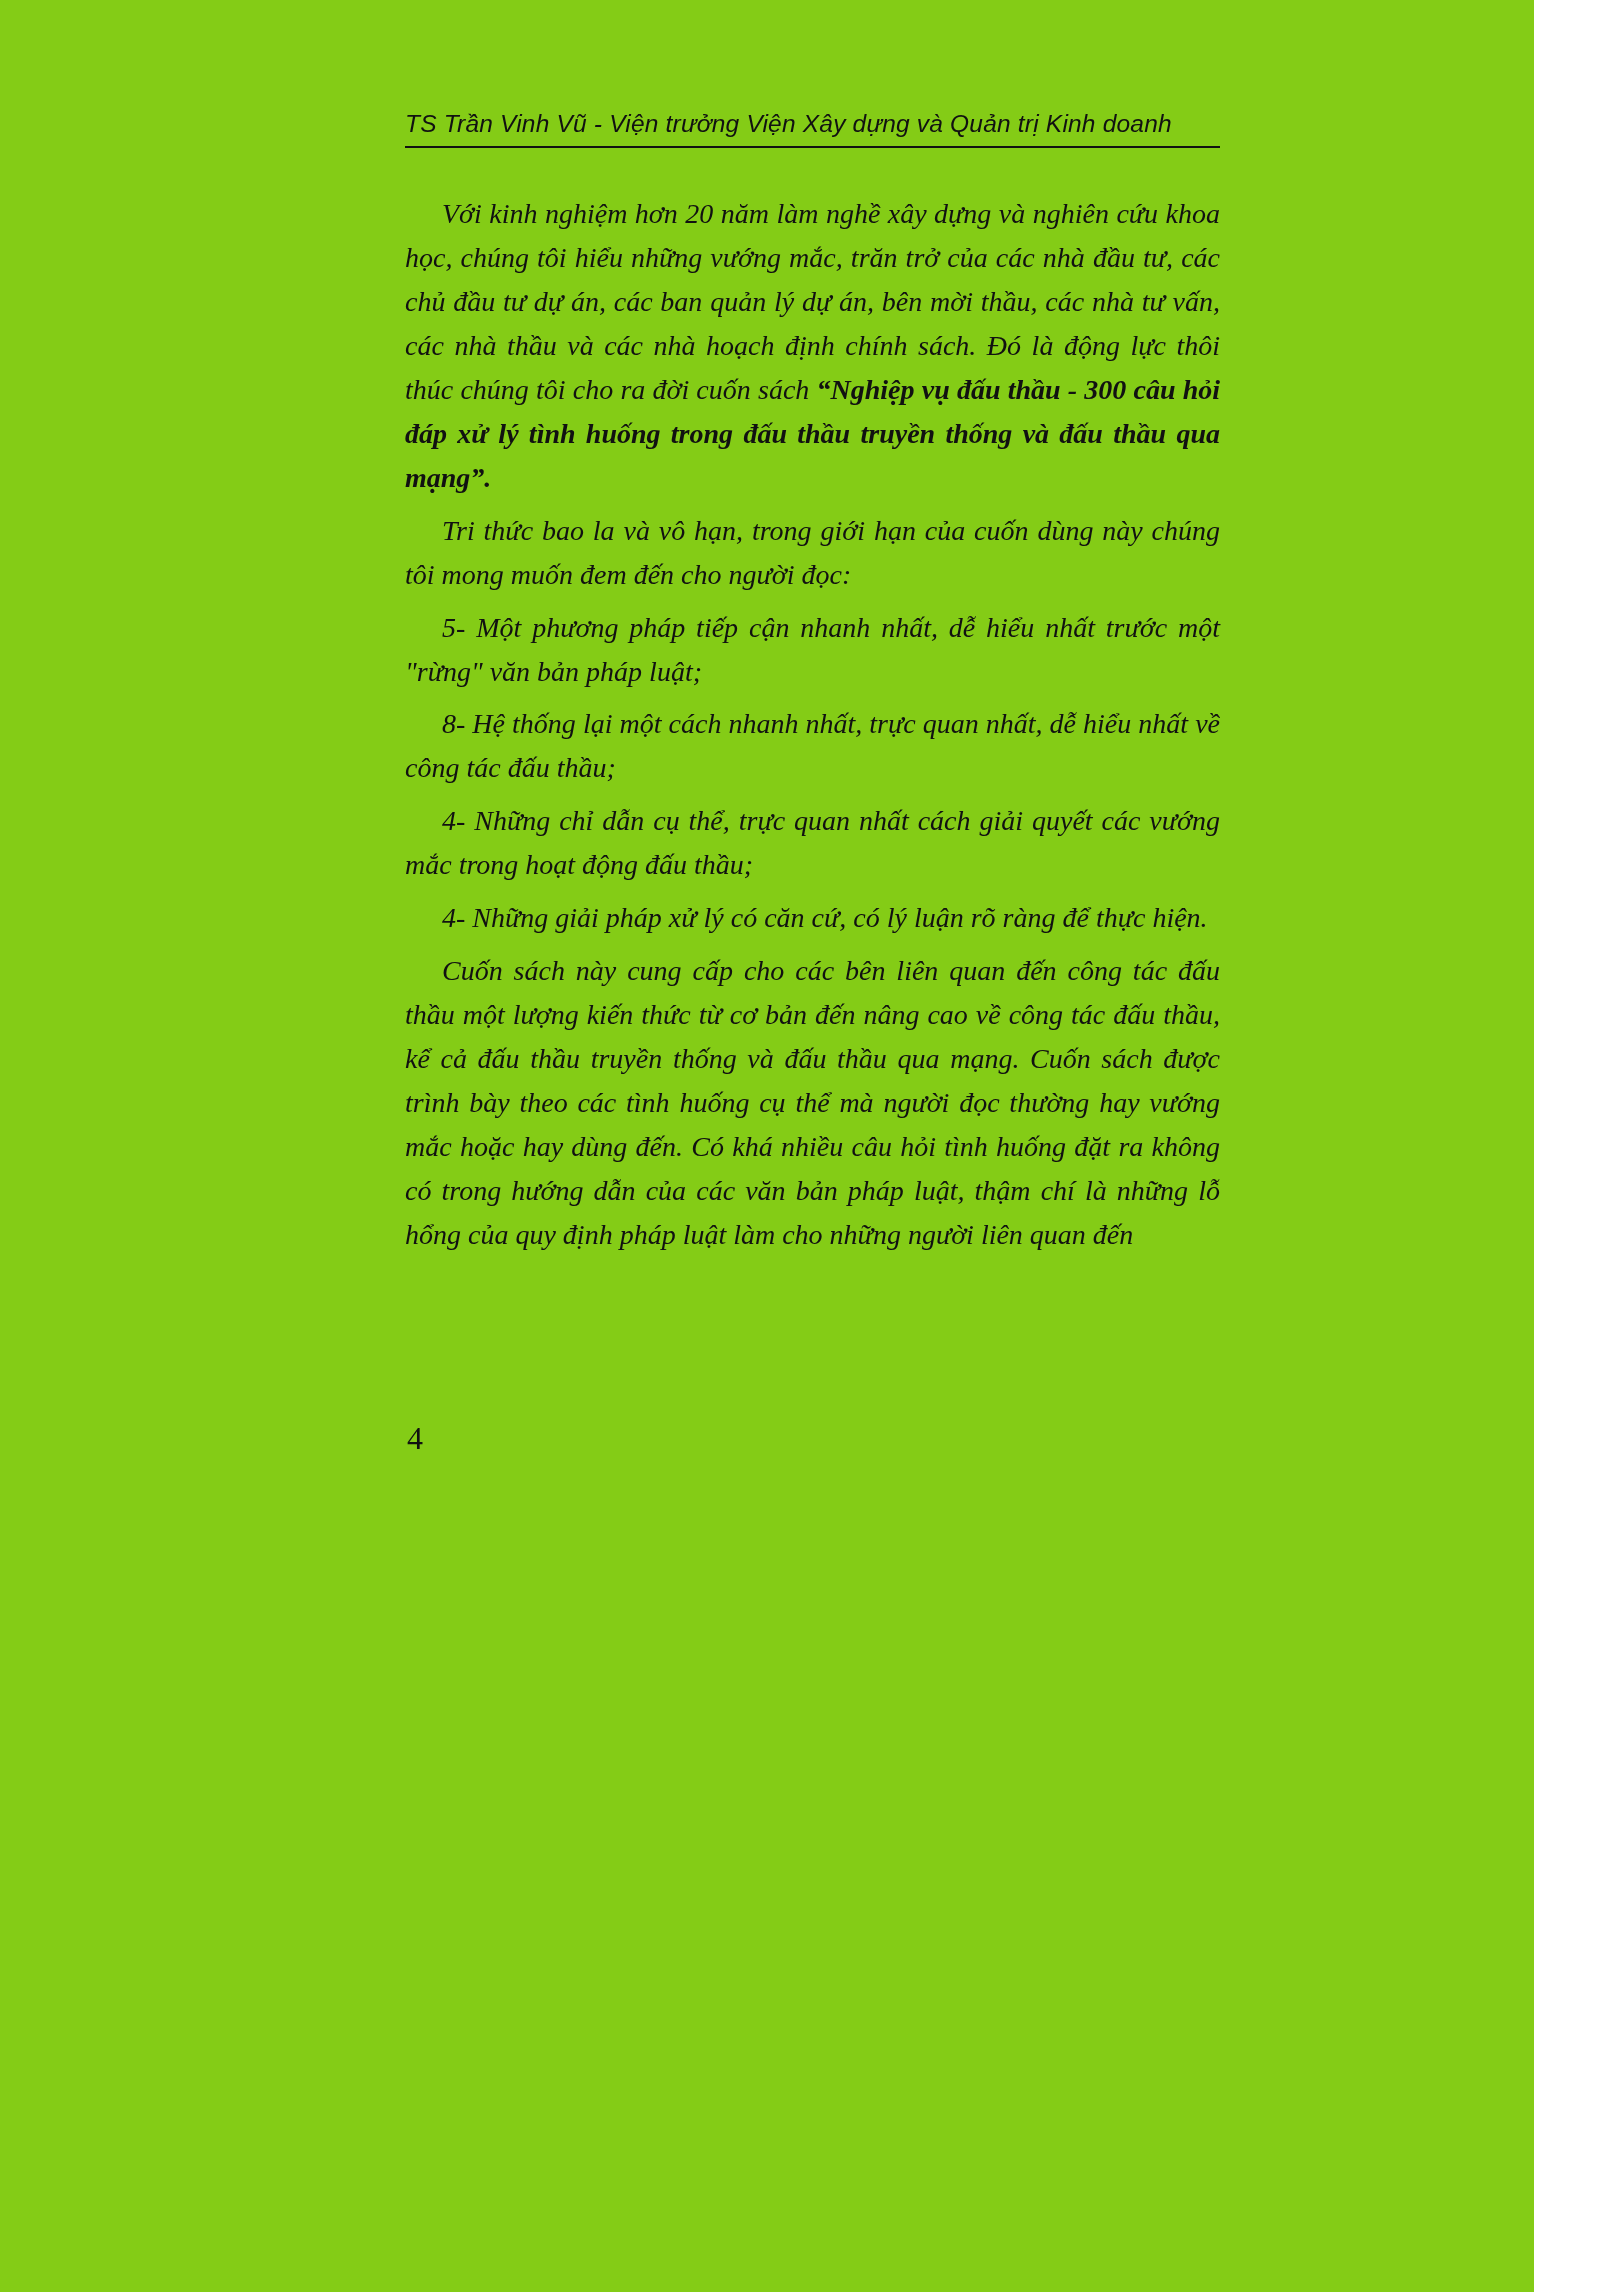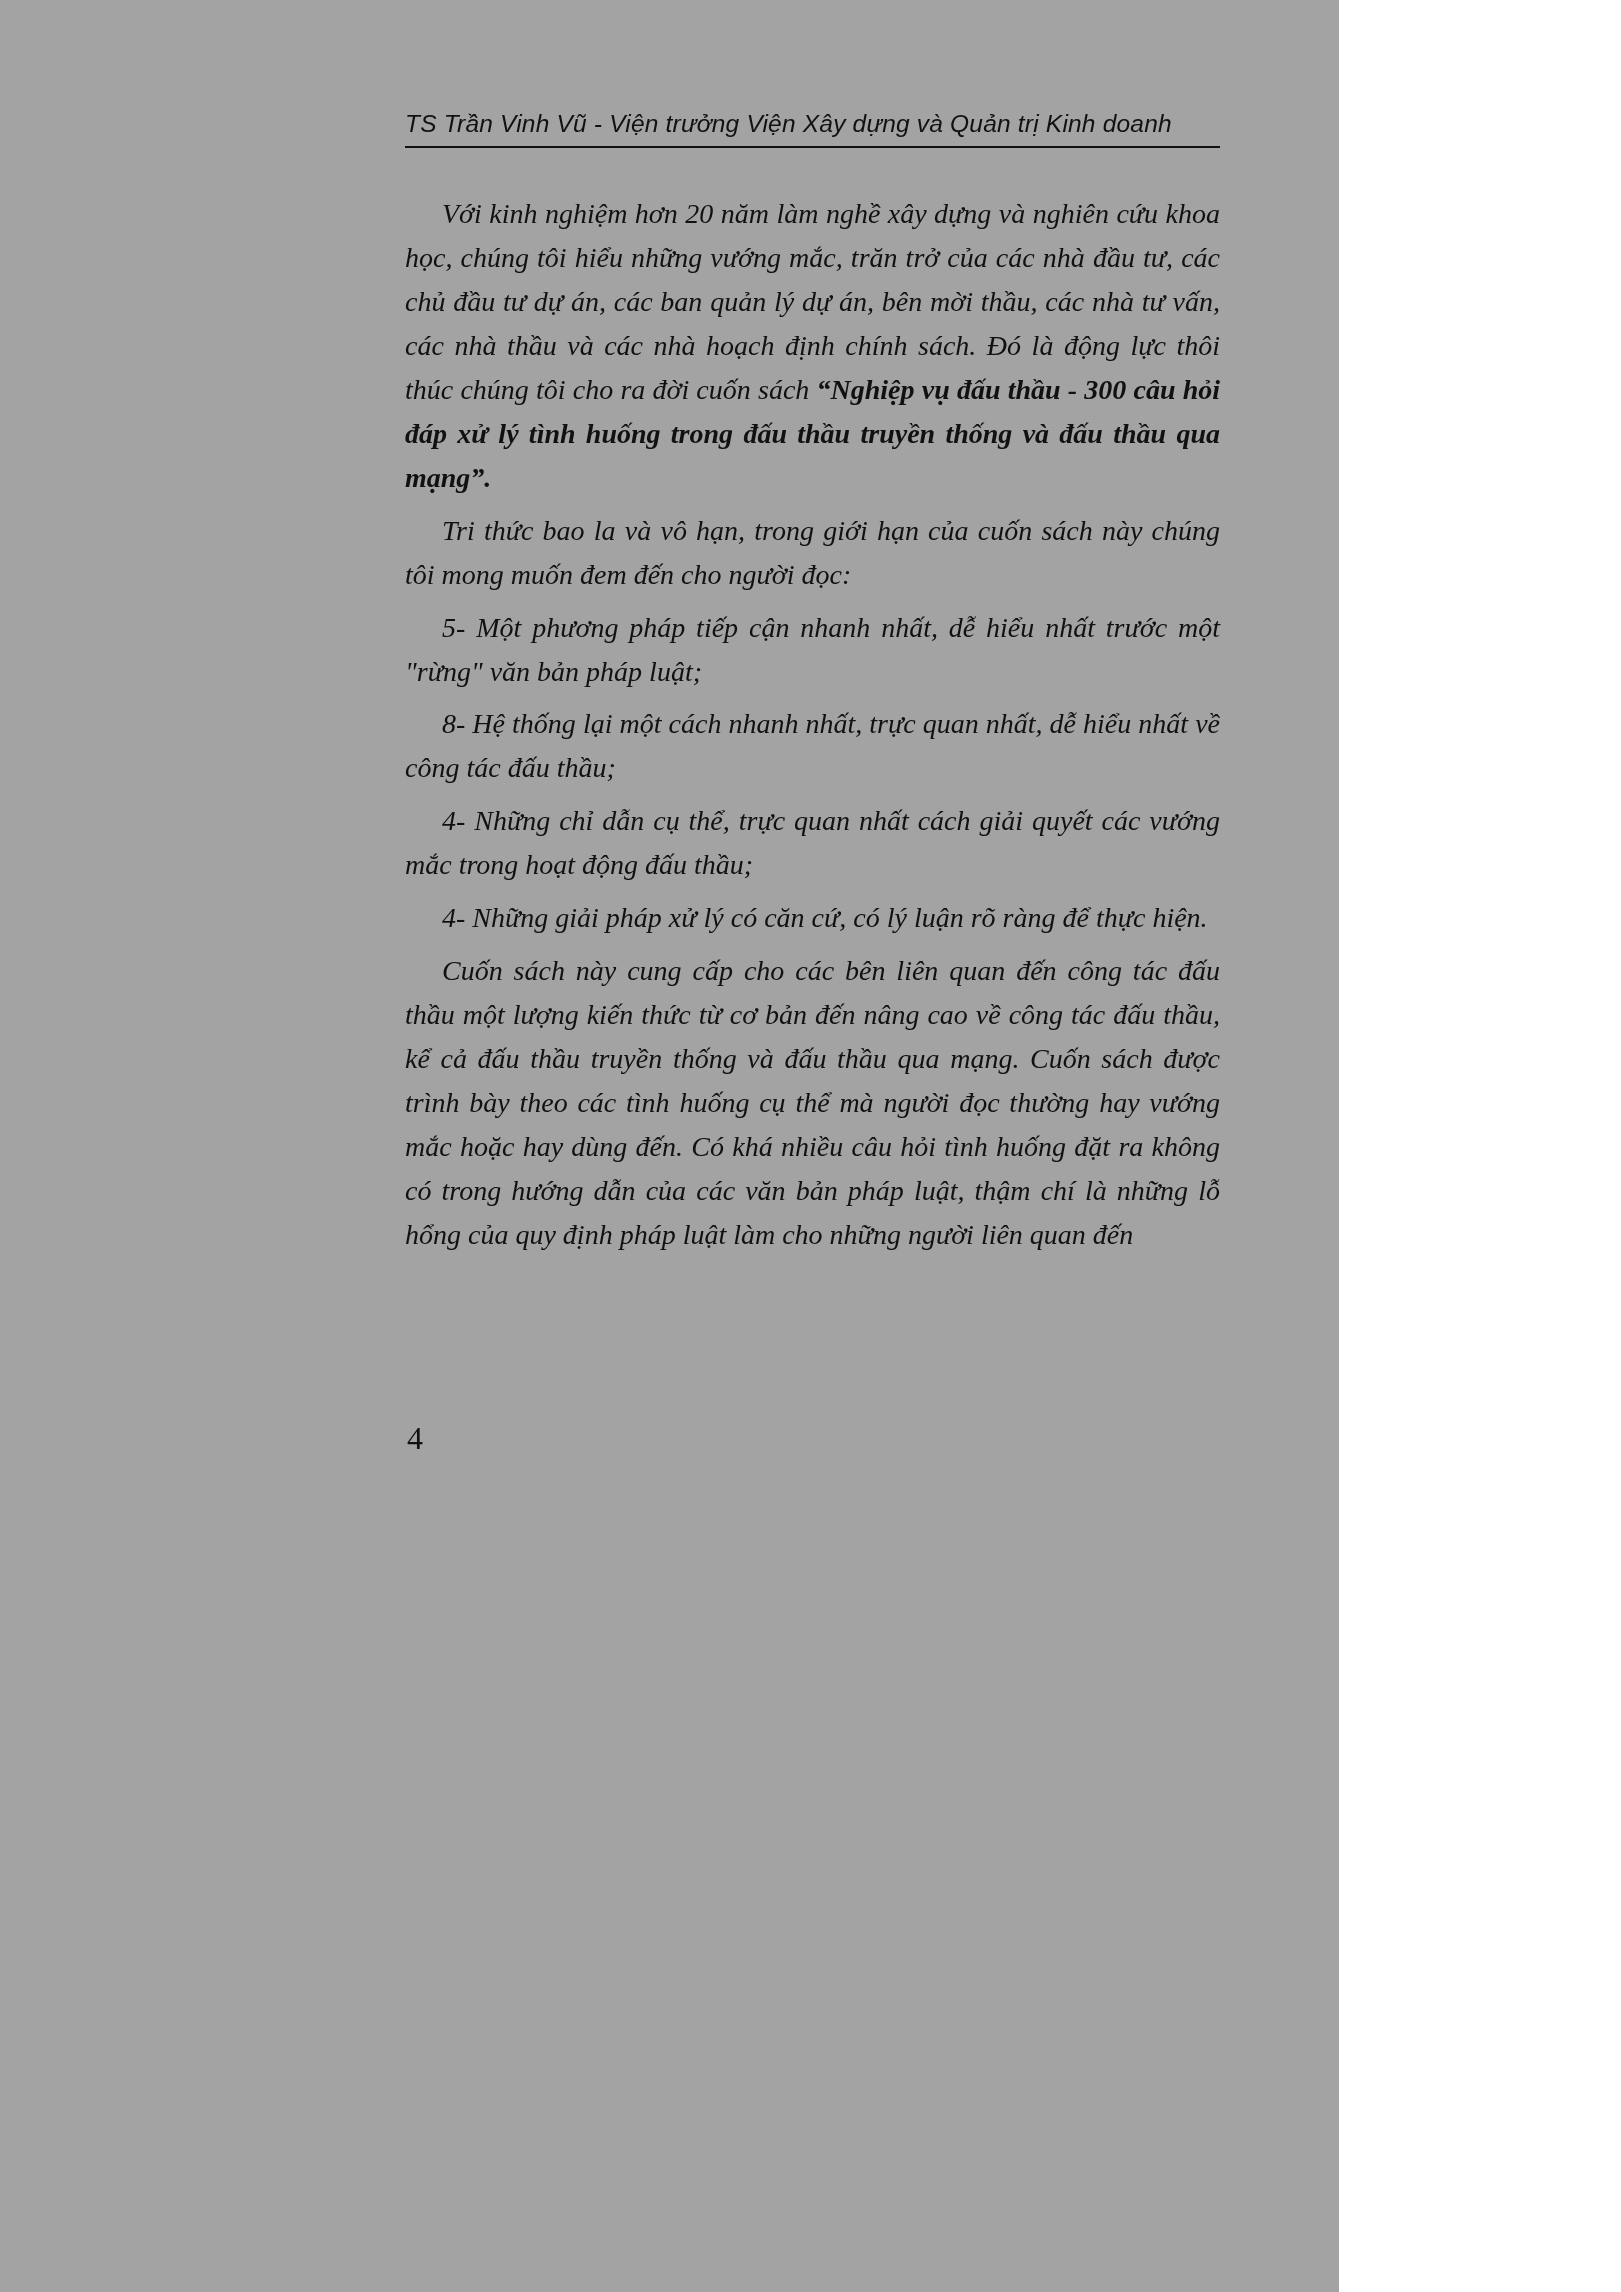--- a/index.html
+++ b/index.html
@@ -2,23 +2,23 @@
 <html><head>
 <meta charset="utf-8">
 <style>
   html, body {
     margin: 0;
     padding: 0;
     background: #ffffff;
   }
   .page {
     position: relative;
-    width: 1339px;
+    width: 1534px;
     height: 2293px;
-    background: #a3a3a3;
+    background: #84cc16;
     overflow: hidden;
     color: #111111;
   }
   .running-head {
     position: absolute;
     left: 405px;
     top: 108px;
     width: 815px;
     font-family: "Liberation Sans", sans-serif;
     font-style: italic;
@@ -62,21 +62,21 @@
 </style>
 </head>
 <body>
 
 <div class="page">
 
   <div class="running-head">TS Trần Vinh Vũ - Viện trưởng Viện Xây dựng và Quản trị Kinh doanh</div>
 
   <div class="body-text">
       <p class="para"><span>Với kinh nghiệm hơn 20 năm làm nghề xây dựng và nghiên cứu khoa học, chúng tôi hiểu những vướng mắc, trăn trở của các nhà đầu tư, các chủ đầu tư dự án, các ban quản lý dự án, bên mời thầu, các nhà tư vấn, các nhà thầu và các nhà hoạch định chính sách. Đó là động lực thôi thúc chúng tôi cho ra đời cuốn sách </span><span class="bold">“Nghiệp vụ đấu thầu - 300 câu hỏi đáp xử lý tình huống trong đấu thầu truyền thống và đấu thầu qua mạng”.</span></p>
-      <p class="para"><span>Tri thức bao la và vô hạn, trong giới hạn của cuốn sách này chúng tôi mong muốn đem đến cho người đọc:</span></p>
+      <p class="para"><span>Tri thức bao la và vô hạn, trong giới hạn của cuốn dùng này chúng tôi mong muốn đem đến cho người đọc:</span></p>
       <p class="para"><span>5- Một phương pháp tiếp cận nhanh nhất, dễ hiểu nhất trước một "rừng" văn bản pháp luật;</span></p>
       <p class="para"><span>8- Hệ thống lại một cách nhanh nhất, trực quan nhất, dễ hiểu nhất về công tác đấu thầu;</span></p>
       <p class="para"><span>4- Những chỉ dẫn cụ thể, trực quan nhất cách giải quyết các vướng mắc trong hoạt động đấu thầu;</span></p>
       <p class="para"><span>4- Những giải pháp xử lý có căn cứ, có lý luận rõ ràng để thực hiện.</span></p>
       <p class="para"><span>Cuốn sách này cung cấp cho các bên liên quan đến công tác đấu thầu một lượng kiến thức từ cơ bản đến nâng cao về công tác đấu thầu, kể cả đấu thầu truyền thống và đấu thầu qua mạng. Cuốn sách được trình bày theo các tình huống cụ thể mà người đọc thường hay vướng mắc hoặc hay dùng đến. Có khá nhiều câu hỏi tình huống đặt ra không có trong hướng dẫn của các văn bản pháp luật, thậm chí là những lỗ hổng của quy định pháp luật làm cho những người liên quan đến</span></p>
     </div>
 
   <div class="page-number">4</div>
 
 </div>

